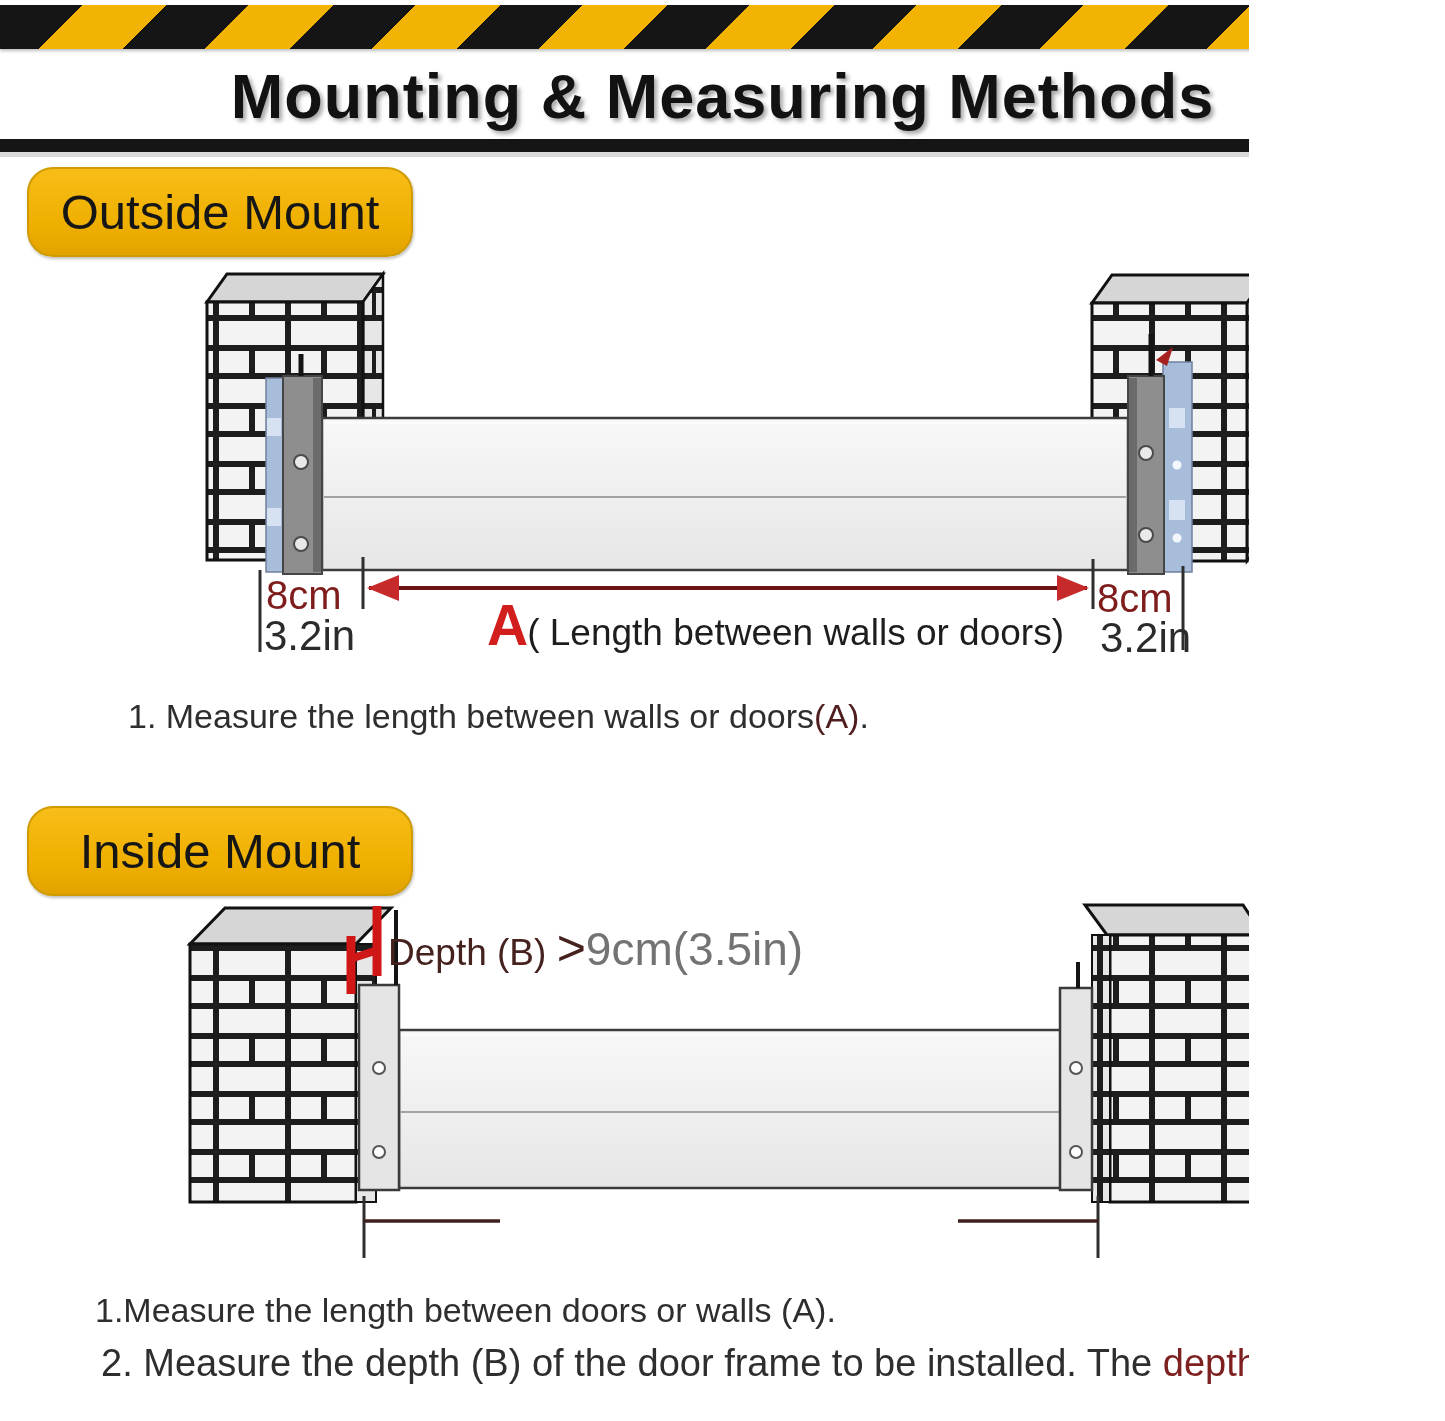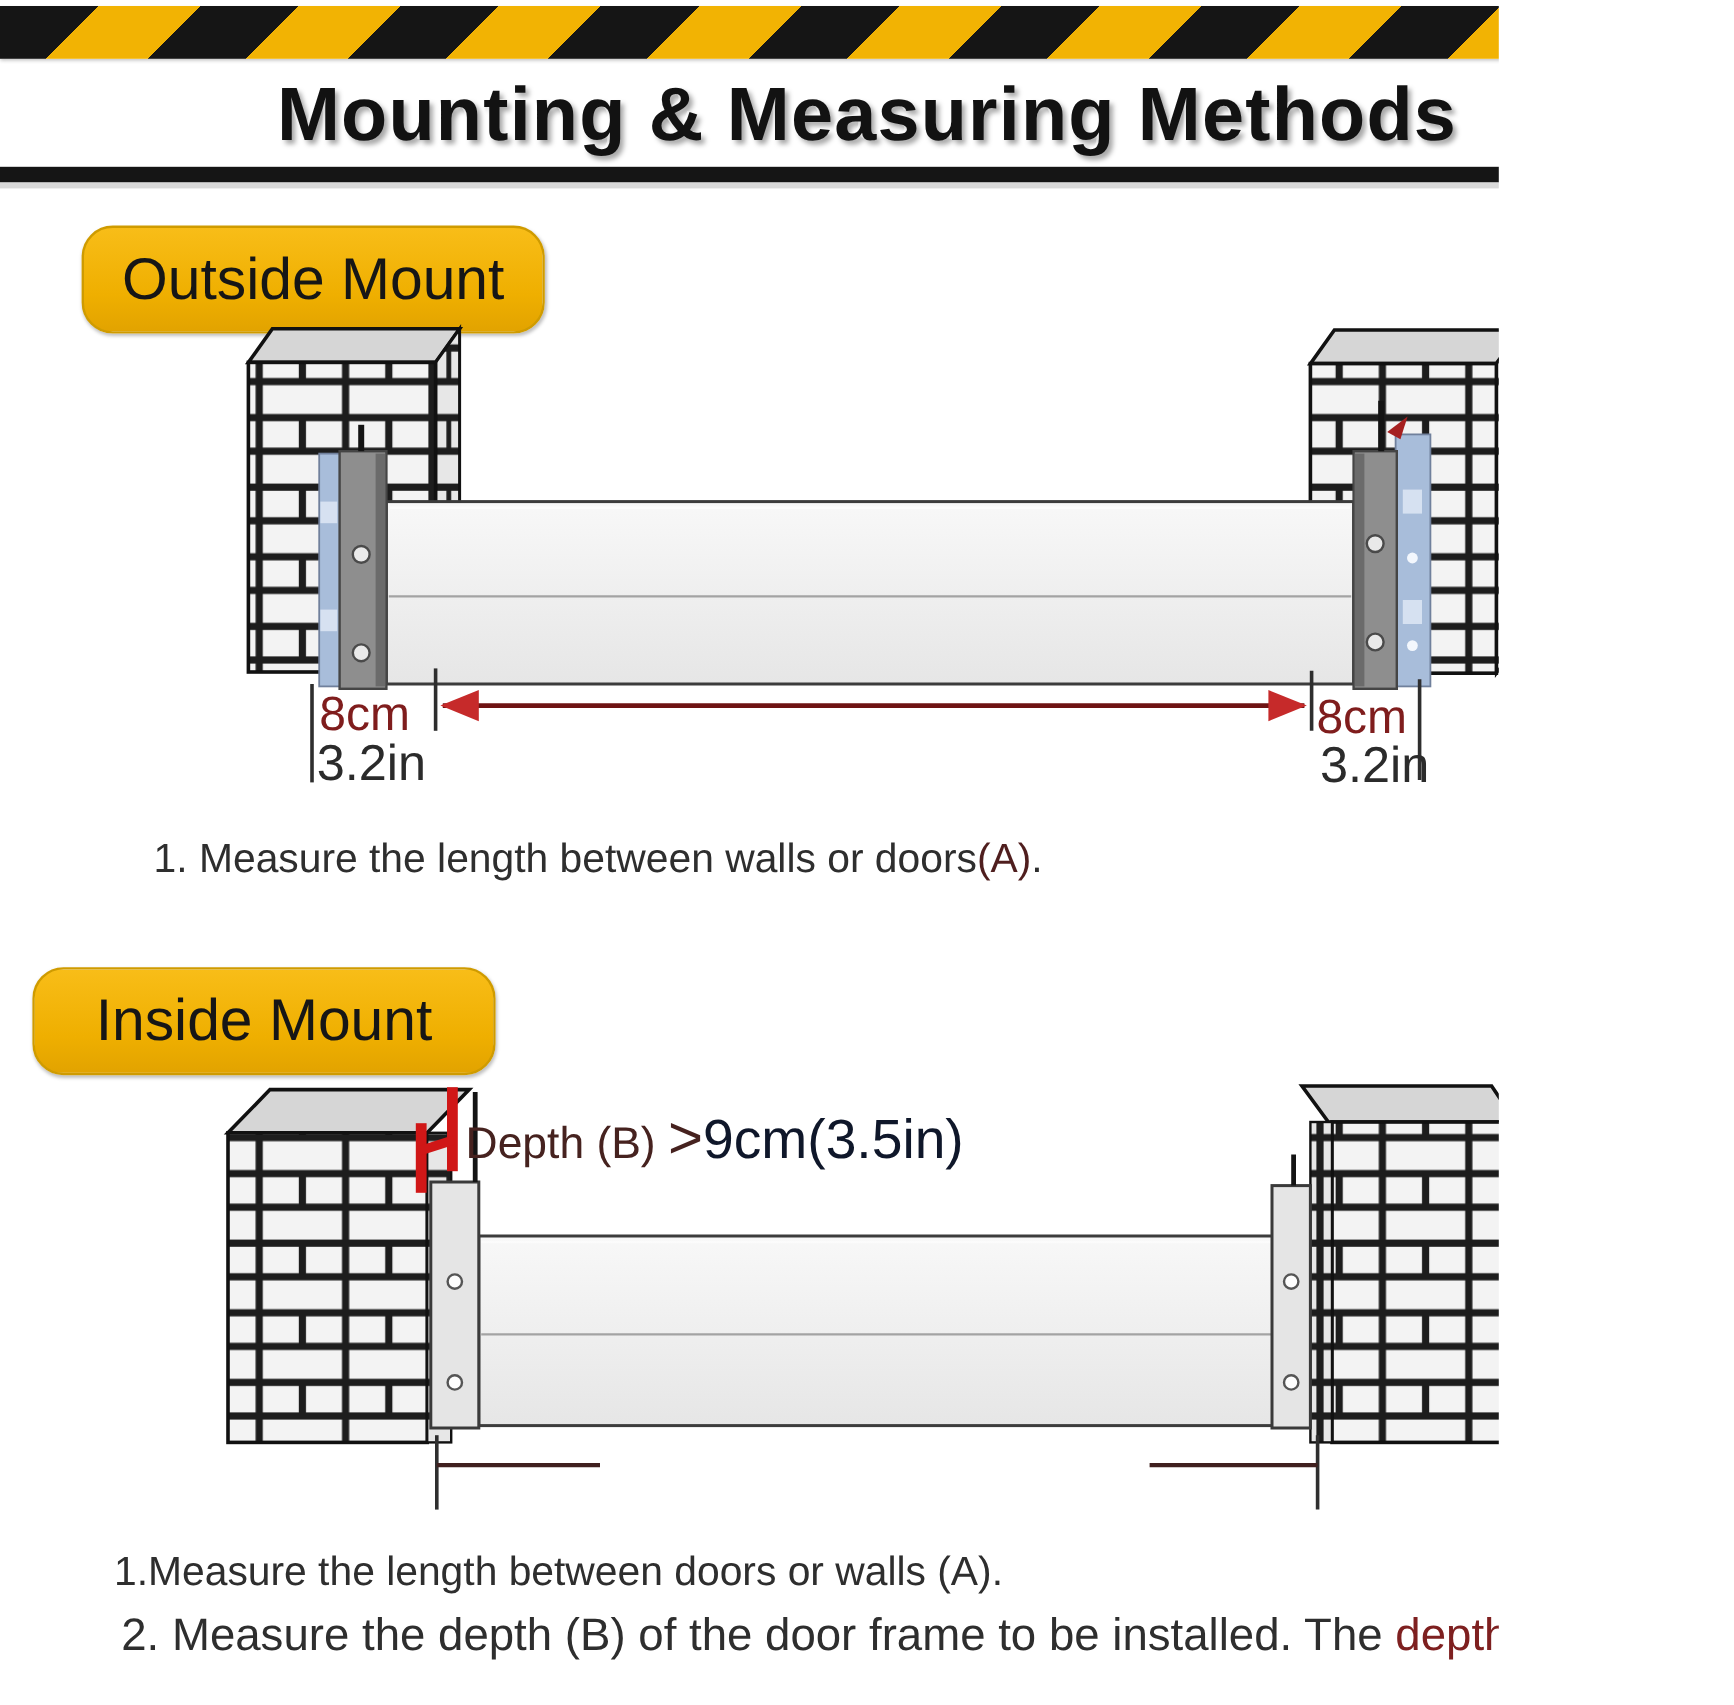--- a/index.html
+++ b/index.html
@@ -24,31 +24,31 @@
   .grayline{left:0;top:152px;width:1445px;height:5px;background:#c9c9c9;opacity:.7;}
   
   .badge{
     width:382px;height:86px;border-radius:26px;
     background:linear-gradient(180deg,#f8bd18 0%,#efaf00 65%,#e2a300 100%);
     border:2px solid #cf9b00;
     display:flex;align-items:center;justify-content:center;
     font-size:49px;color:#161616;white-space:nowrap;
     box-shadow:1px 2px 3px rgba(0,0,0,.25);
   }
-  .badge.outside{left:27px;top:188px;margin-left:41px;}
+  .badge.outside{left:27px;top:167px;}
   .badge.inside{left:27px;top:806px;}
   
   .label{position:absolute;white-space:nowrap;}
   .dimnum{font-size:40px;color:#7f1d1d;}
   .dimnum2{font-size:42px;color:#2b2b2b;}
   .span-a{font-size:57px;font-weight:bold;color:#d31e1e;letter-spacing:-1px;}
   .span-rest{font-size:37px;color:#1d1d1d;}
   .depth-dark{font-size:37px;color:#46221f;}
   .depth-gt{font-size:50px;color:#46221f;}
-  .depth-red{font-size:46px;color:#0f172a;}
+  .depth-red{font-size:46px;color:#737373;}
   .lenlab{font-size:41px;color:#1e1e1e;}
   .lenlab .red-a{color:#9c2020;}
   .step{position:absolute;font-size:34px;color:#2e2e2e;white-space:nowrap;}
   .step2{position:absolute;font-size:38px;color:#2e2e2e;white-space:nowrap;}
   .maroon{color:#4f1e1e;}
   .maroon2{color:#7e2020;}
 </style>
 </head>
 <body>
 
@@ -142,20 +142,23 @@
       <line x1="369" y1="328" x2="1087" y2="328" stroke="#6e1313" stroke-width="4"></line>
       <polygon points="367,328 399,315 399,341" fill="#c62a2a"></polygon>
       <polygon points="1089,328 1057,315 1057,341" fill="#c62a2a"></polygon>
     </g>
   </svg>
 
   <div class="label dimnum" style="left:266px;top:573px">8cm</div>
   <div class="label dimnum2" style="left:264px;top:612px">3.2in</div>
   <div class="label dimnum" style="left:1097px;top:576px">8cm</div>
   <div class="label dimnum2" style="left:1100px;top:614px">3.2in</div>
+  <div class="label" style="left:487px;top:592px">
+    <span class="span-a">A</span><span class="span-rest">( Length between walls or doors)</span>
+  </div>
 
   <div class="step" style="left:128px;top:697px">
     <span>1. Measure the length between walls or doors</span><span class="maroon">(A)</span><span>.</span>
   </div>
 
   <svg class="abs" style="left:0;top:890px" width="1445" height="400" viewBox="0 0 1445 400">
     <defs>
       <linearGradient id="gbar2" x1="0" y1="0" x2="0" y2="1">
         <stop offset="0" stop-color="#f8f8f8"></stop>
           <stop offset="1" stop-color="#e6e6e6"></stop>

